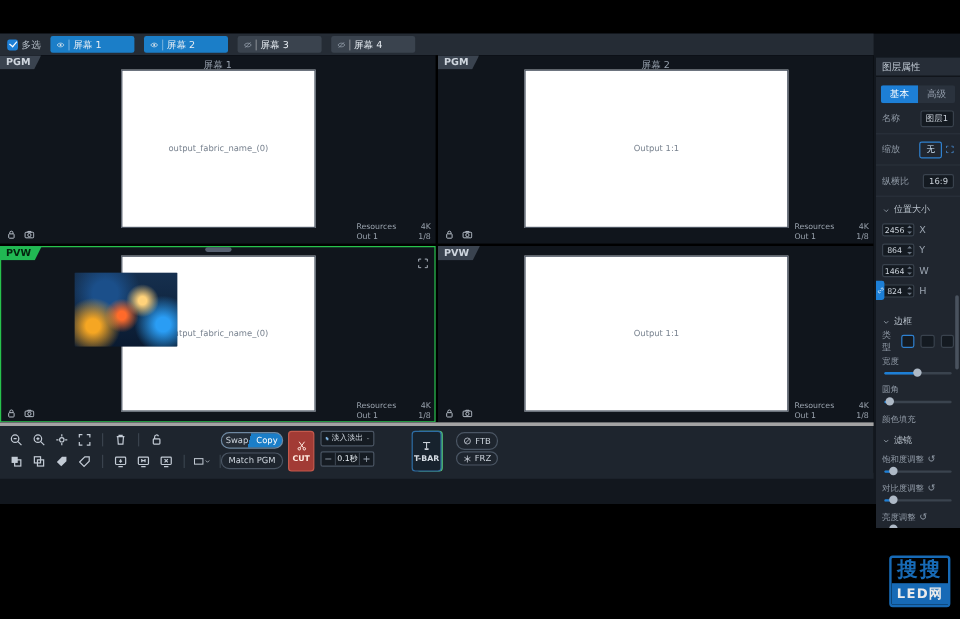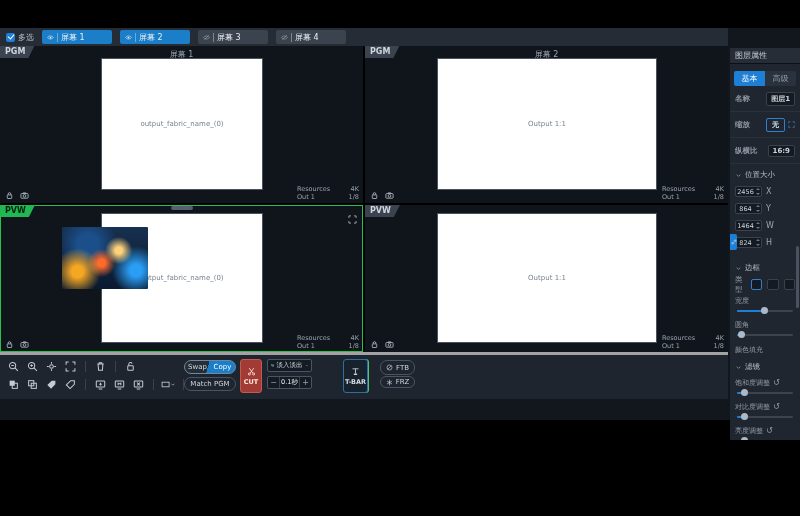--- a/index.html
+++ b/index.html
@@ -95,21 +95,21 @@
 
   
   .sidebar{position:absolute;left:730px;top:0;width:70px;height:392px;background:#20262f;overflow:hidden;margin-top:20px;}
   .sb-title{height:15px;line-height:15px;padding-left:5px;color:#bfc8d2;background:#262d37;
             border-bottom:1px solid #0d1116;font-size:8px;}
   .sb-tabs{display:flex;margin:7px 4px 0;height:15px;border-radius:2px;overflow:hidden;}
   .sb-tab{flex:1;display:flex;align-items:center;justify-content:center;background:#2a323d;
           color:#939dab;font-size:8px;}
   .sb-tab.active{background:#1d7fd6;color:#fff;}
   .sb-row{display:flex;align-items:center;justify-content:space-between;padding:0 5px;height:25px;
-          border-bottom:1px solid #2a313b;font-size:7.5px;color:#8f99a5;font-weight:bold;}
+          border-bottom:1px solid #2a313b;font-size:7.5px;color:#8f99a5;}
   .sb-input{background:#141a21;border:1px solid #39424d;border-radius:2px;color:#ccd3db;
             font-size:7px;padding:1px 4px;text-align:center;}
   .nonebtn{border:1px solid #2f81d0;color:#cfe4f6;border-radius:2px;padding:1px 5px;font-size:7px;}
   .scale-right{display:flex;align-items:center;gap:3px;color:#4a90d9;}
   .sb-sec{display:flex;align-items:center;gap:3px;padding:5px 5px 2px;color:#b9c2cc;font-size:7.5px;height:12px;}
   .sb-sec svg{color:#8f99a5;}
   .pos-row{display:flex;align-items:center;gap:4px;padding:2px 5px;height:13px;}
   .num{width:27px;height:11px;background:#141a21;border:1px solid #39424d;border-radius:2px;color:#ccd3db;
        font-size:6.5px;display:flex;align-items:center;justify-content:center;position:relative;padding-right:6px;box-sizing:border-box;}
   .num .spin{position:absolute;right:1px;top:1px;bottom:1px;width:5px;display:flex;flex-direction:column;
@@ -693,13 +693,17 @@
       <span class="reset">↺</span>
     </div>
     <div class="sld">
       <div class="thumb" style="left: 12%;"></div>
     </div>
     <div class="sb-scroll"></div>
   </div>
 </div>
 
 <div class="wm">
+  <div class="wm-box">
+    <div class="wm-cn">搜搜</div>
+    <div class="wm-led">LED网</div>
+  </div>
 </div>
 
 </body></html>

